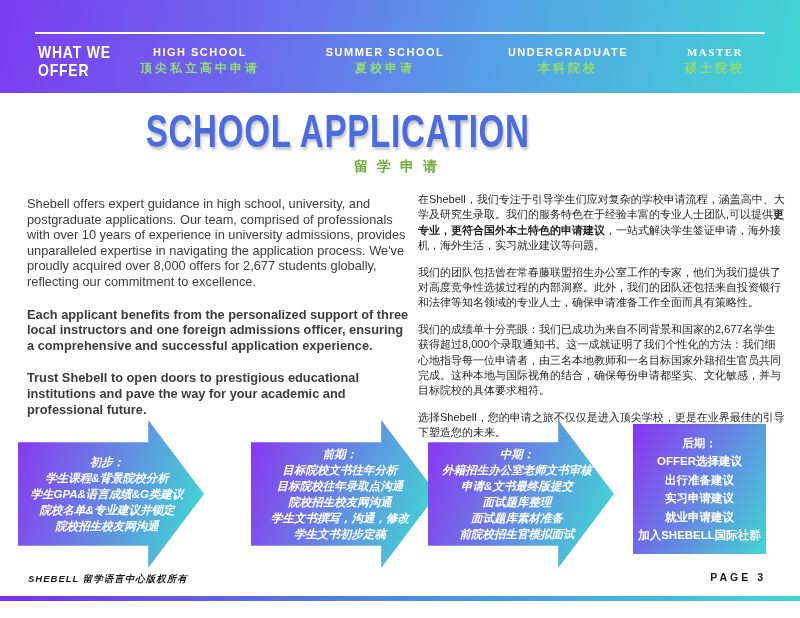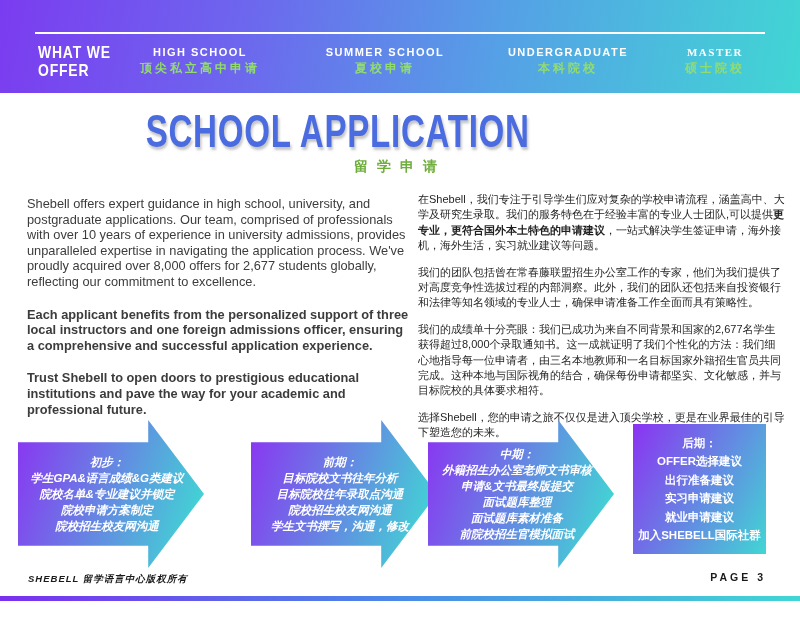--- a/index.html
+++ b/index.html
@@ -127,35 +127,36 @@
     <p>我们的成绩单十分亮眼：我们已成功为来自不同背景和国家的2,677名学生获得超过8,000个录取通知书。这一成就证明了我们个性化的方法：我们细心地指导每一位申请者，由三名本地教师和一名目标国家外籍招生官员共同完成。这种本地与国际视角的结合，确保每份申请都坚实、文化敏感，并与目标院校的具体要求相符。</p>
     <p>选择Shebell，您的申请之旅不仅仅是进入顶尖学校，更是在业界最佳的引导下塑造您的未来。</p>
   </div>
 
   <div class="process">
 
     <div class="p-arrow p-a1">
       <div class="shape"></div>
       <div class="txt">
         <div class="stage-title">初步：</div>
+        <div>学生课程&amp;背景院校分析</div>
         <div>学生GPA&amp;语言成绩&amp;G类建议</div>
         <div>院校名单&amp;专业建议并锁定</div>
-        <div>院校申请方案制定</div>
         <div>院校招生校友网沟通</div>
       </div>
     </div>
 
     <div class="p-arrow p-a2">
       <div class="shape"></div>
       <div class="txt">
         <div class="stage-title">前期：</div>
         <div>目标院校文书往年分析</div>
         <div>目标院校往年录取点沟通</div>
         <div>院校招生校友网沟通</div>
         <div>学生文书撰写，沟通，修改</div>
+        <div>学生文书初步定稿</div>
       </div>
     </div>
 
     <div class="p-arrow p-a3">
       <div class="shape"></div>
       <div class="txt">
         <div class="stage-title">中期：</div>
         <div>外籍招生办公室老师文书审核</div>
         <div>申请&amp;文书最终版提交</div>
         <div>面试题库整理</div>

